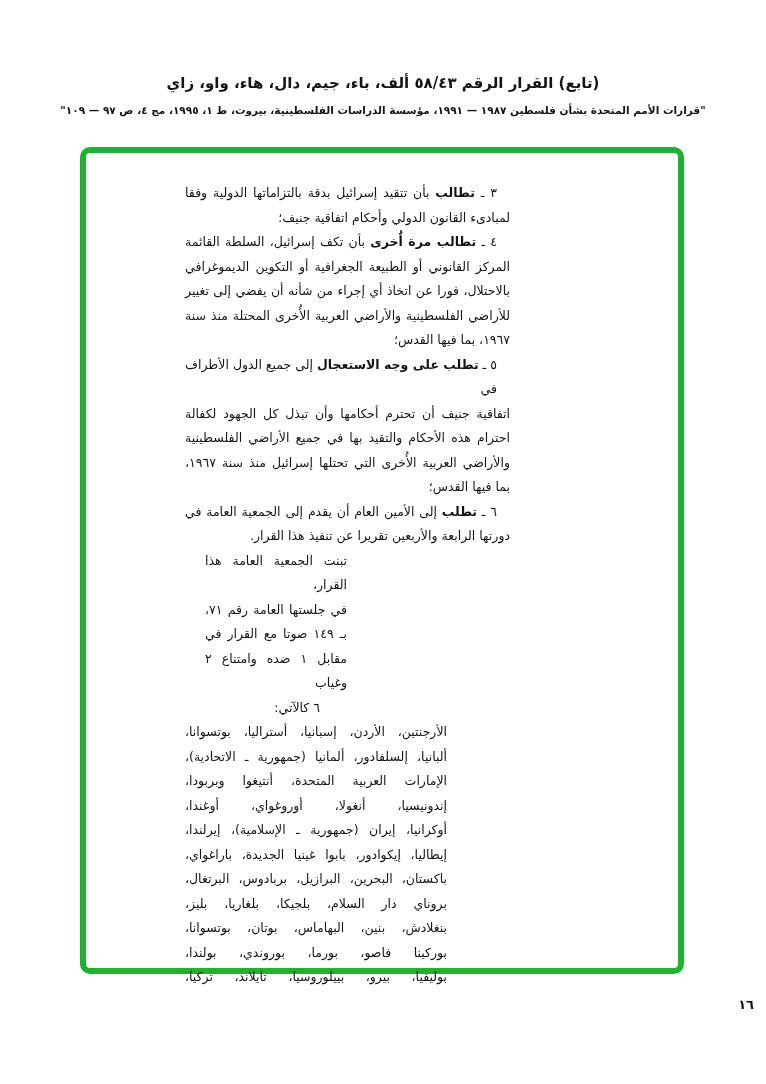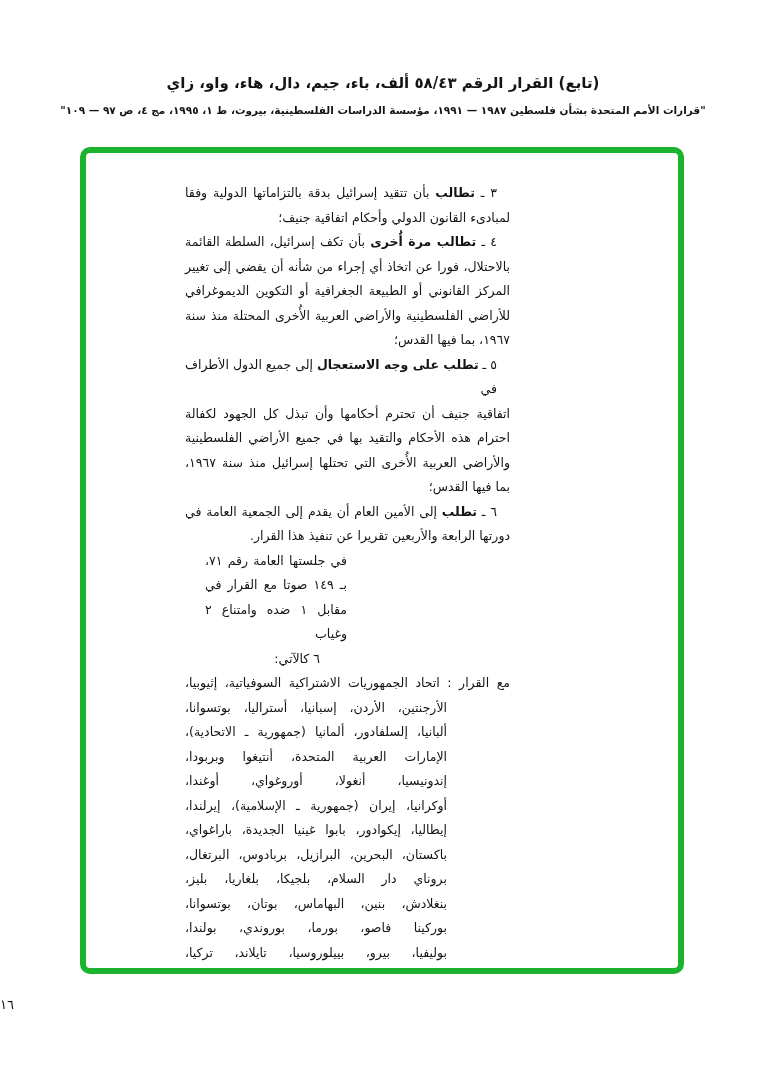--- a/index.html
+++ b/index.html
@@ -42,22 +42,22 @@
   .endl{}
   b{font-weight:700;}
   .voting{
     margin-right:163px;   
     margin-left:20px;
   }
   .voting .endl{padding-right:27px;box-sizing:border-box;}
   .countries-cont{padding-right:63px;box-sizing:border-box;} 
   .pageno{
     position:absolute;top:997px;left:0;right:12px;
-    text-align:left;
-    font-size:13px;font-weight:400;
+    text-align:right;
+    font-size:13px;font-weight:700;
     letter-spacing:3px;
   }
 </style>
 </head>
 <body>
 
 <div class="page">
 
   <div class="hdr1">(تابع) القرار الرقم ٥٨/٤٣ ألف، باء، جيم، دال، هاء، واو، زاي</div>
   <div class="hdr2">"قرارات الأمم المتحدة بشأن فلسطين ١٩٨٧ — ١٩٩١، مؤسسة الدراسات الفلسطينية، بيروت، ط ١، ١٩٩٥، مج ٤، ص ٩٧ — ١٠٩"</div>
@@ -70,22 +70,22 @@
         <b>تطالب</b>
         <span>بأن تتقيد إسرائيل بدقة بالتزاماتها الدولية وفقا</span>
       </div>
       <div class="ln endl">لمبادىء القانون الدولي وأحكام اتفاقية جنيف؛</div>
 
       <div class="ln jl ind">
         <span>٤ ـ</span>
         <b>تطالب مرة أُخرى</b>
         <span>بأن تكف إسرائيل، السلطة القائمة</span>
       </div>
+      <div class="ln jl">المركز القانوني أو الطبيعة الجغرافية أو التكوين الديموغرافي</div>
       <div class="ln jl">بالاحتلال، فورا عن اتخاذ أي إجراء من شأنه أن يفضي إلى تغيير</div>
-      <div class="ln jl">المركز القانوني أو الطبيعة الجغرافية أو التكوين الديموغرافي</div>
       <div class="ln jl">للأراضي الفلسطينية والأراضي العربية الأُخرى المحتلة منذ سنة</div>
       <div class="ln endl">١٩٦٧، بما فيها القدس؛</div>
 
       <div class="ln jl ind">
         <span>٥ ـ</span>
         <b>تطلب على وجه الاستعجال</b>
         <span>إلى جميع الدول الأطراف في</span>
       </div>
       <div class="ln jl">اتفاقية جنيف أن تحترم أحكامها وأن تبذل كل الجهود لكفالة</div>
       <div class="ln jl">احترام هذه الأحكام والتقيد بها في جميع الأراضي الفلسطينية</div>
@@ -93,30 +93,27 @@
       <div class="ln endl">بما فيها القدس؛</div>
 
       <div class="ln jl ind">
         <span>٦ ـ</span>
         <b>تطلب</b>
         <span>إلى الأمين العام أن يقدم إلى الجمعية العامة في</span>
       </div>
       <div class="ln endl">دورتها الرابعة والأربعين تقريرا عن تنفيذ هذا القرار.</div>
 
       <div class="voting">
+        <div class="ln jl">تبنت الجمعية العامة هذا القرار،</div>
         <div class="ln jl">في جلستها العامة رقم ٧١،</div>
         <div class="ln jl">بـ ١٤٩ صوتا مع القرار في</div>
         <div class="ln jl">مقابل ١ ضده وامتناع ٢ وغياب</div>
         <div class="ln endl">٦ كالآتي:</div>
       </div>
 
-      <div class="ln jl">
-        <span>مع القرار :</span>
-        <span>اتحاد الجمهوريات الاشتراكية السوفياتية، إثيوبيا،</span>
-      </div>
       <div class="countries-cont">
         <div class="ln jl">الأرجنتين، الأردن، إسبانيا، أستراليا، بوتسوانا،</div>
         <div class="ln jl">ألبانيا، إلسلفادور، ألمانيا (جمهورية ـ الاتحادية)،</div>
         <div class="ln jl">الإمارات العربية المتحدة، أنتيغوا وبربودا،</div>
         <div class="ln jl">إندونيسيا، أنغولا، أوروغواي، أوغندا،</div>
         <div class="ln jl">أوكرانيا، إيران (جمهورية ـ الإسلامية)، إيرلندا،</div>
         <div class="ln jl">إيطاليا، إيكوادور، بابوا غينيا الجديدة، باراغواي،</div>
         <div class="ln jl">باكستان، البحرين، البرازيل، بربادوس، البرتغال،</div>
         <div class="ln jl">بروناي دار السلام، بلجيكا، بلغاريا، بليز،</div>
         <div class="ln jl">بنغلادش، بنين، البهاماس، بوتان، بوتسوانا،</div>

